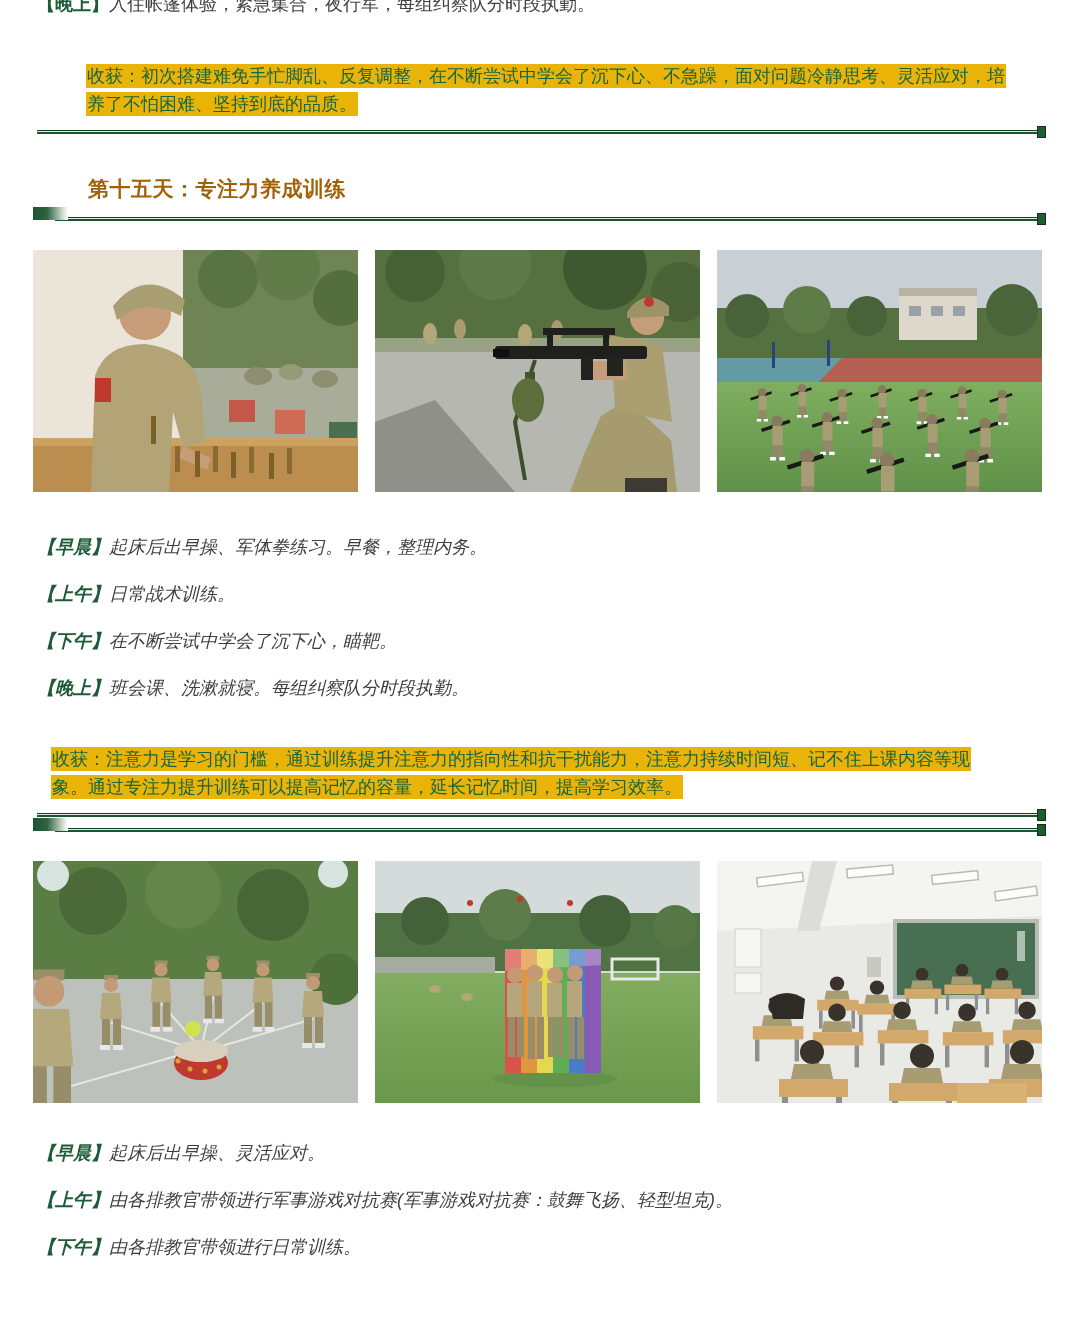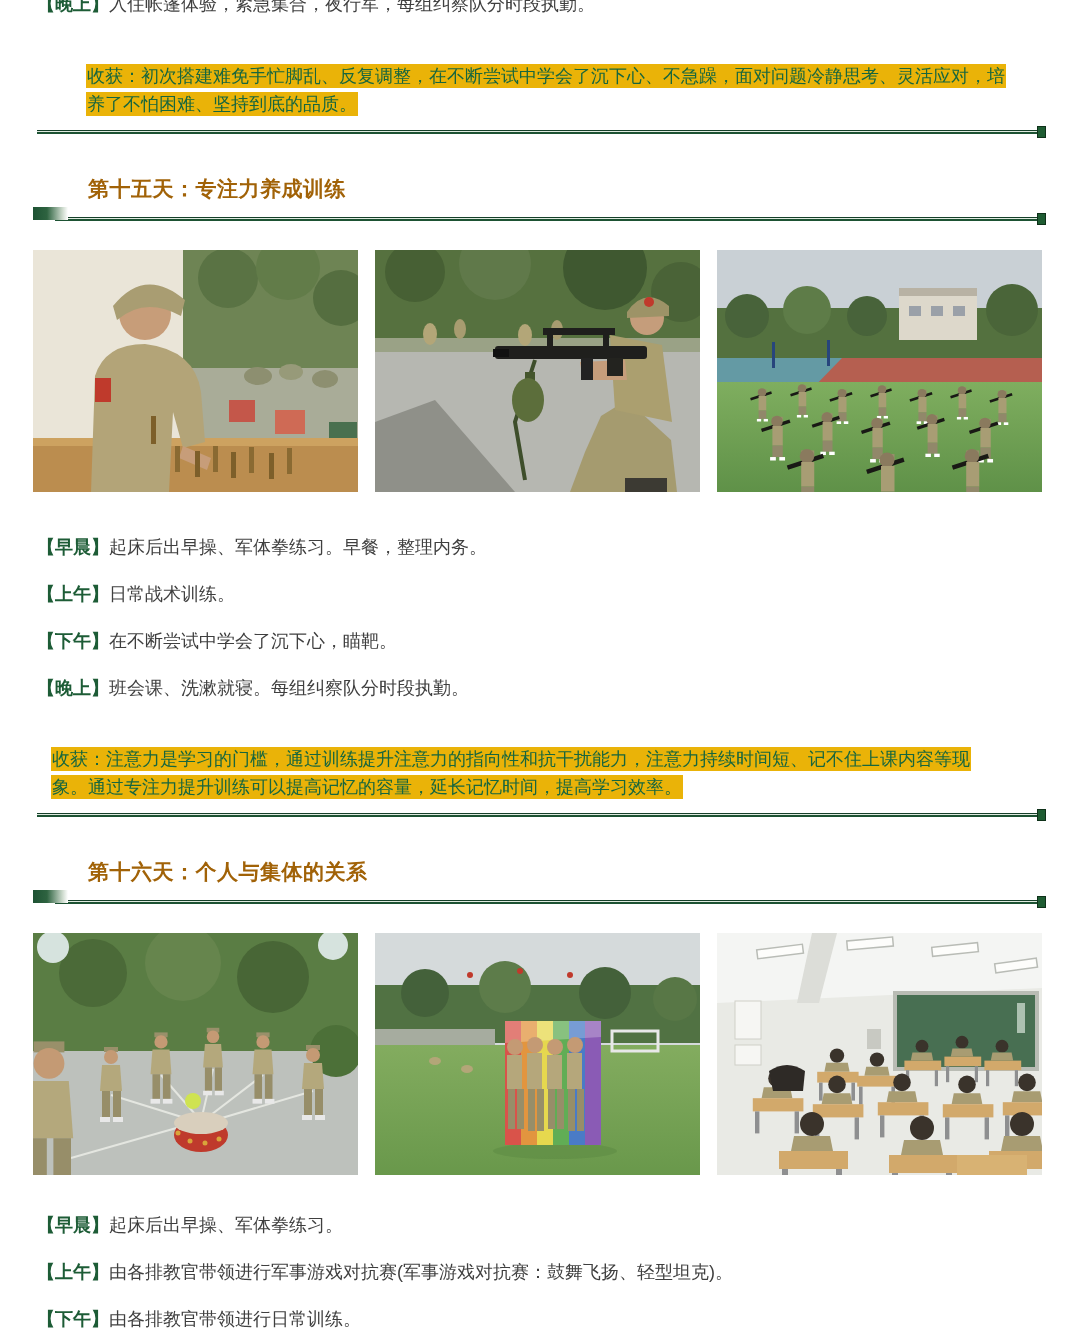--- a/index.html
+++ b/index.html
@@ -51,21 +51,21 @@
     position:absolute;left:-22px;top:-10px;width:35px;height:13px;
     background:linear-gradient(to right,#1d5233 0%,#2e6340 40%,#cfdccf 85%,#ffffff 100%);
   }
 
   
   .photos{display:flex;gap:17px;margin:29px 0 0 -4px;}
   .photo{margin:0;width:325px;height:242px;overflow:hidden;background:#dddddd;}
   .photo svg{display:block;width:325px;height:242px;}
 
   
-  .sched-list{margin-top:41px;}
+  .sched-list{margin-top:41px;font-style:italic;}
   .sched-list.mt36{margin-top:36px;}
   .sched-list .sched{margin-bottom:19px;}
   .sched-list .sched:last-child{margin-bottom:0;}
 </style>
 </head>
 <body>
 
 <div class="page">
 
   <p class="sched top-cut"><b class="slabel">【晚上】</b><span class="stext">入住帐篷体验，紧急集合，夜行军，每组纠察队分时段执勤。</span></p>
@@ -203,21 +203,20 @@
       <p class="sched"><b class="slabel">【下午】</b><span class="stext">在不断尝试中学会了沉下心，瞄靶。</span></p>
       <p class="sched"><b class="slabel">【晚上】</b><span class="stext">班会课、洗漱就寝。每组纠察队分时段执勤。</span></p>
     </div>
 
     <p class="harvest in-section"><span class="hl">收获：注意力是学习的门槛，通过训练提升注意力的指向性和抗干扰能力，注意力持续时间短、记不住上课内容等现象。通过专注力提升训练可以提高记忆的容量，延长记忆时间，提高学习效率。</span></p>
   </section>
 
   <div class="rule"></div>
 
   <section>
-    <h2 class="title">第十六天：个人与集体的关系</h2>
     <div class="header-rule">
         <i class="grad"></i>
       </div>
 
     <div class="photos">
       <figure class="photo" aria-label="军事游戏鼓舞飞扬：学员围圈拉绳颠球">
         <svg viewBox="0 0 325 242" preserveAspectRatio="none">
           <defs>
             <g id="d1k">
               <rect x="-7" y="-28" width="14" height="5" fill="#99906a"></rect>
@@ -350,19 +349,19 @@
           <use href="#f6s" transform="translate(95 200) scale(1.5)"></use>
           <use href="#f6s" transform="translate(205 204) scale(1.5)"></use>
           <use href="#f6s" transform="translate(305 200) scale(1.5)"></use>
           <path d="M52 138 Q70 126 88 138 L86 158 L56 158 Z" fill="#2e2a26"></path>
           <rect x="240" y="222" width="70" height="20" fill="#d8b273"></rect>
         </svg>
       </figure>
     </div>
 
     <div class="sched-list mt36">
-      <p class="sched"><b class="slabel">【早晨】</b><span class="stext">起床后出早操、军体拳练习。</span></p>
+      <p class="sched"><b class="slabel">【早晨】</b><span class="stext">起床后出早操、灵活应对。</span></p>
       <p class="sched"><b class="slabel">【上午】</b><span class="stext">由各排教官带领进行军事游戏对抗赛(军事游戏对抗赛：鼓舞飞扬、轻型坦克)。</span></p>
       <p class="sched"><b class="slabel">【下午】</b><span class="stext">由各排教官带领进行日常训练。</span></p>
     </div>
   </section>
 
 </div>
 
 </body></html>

